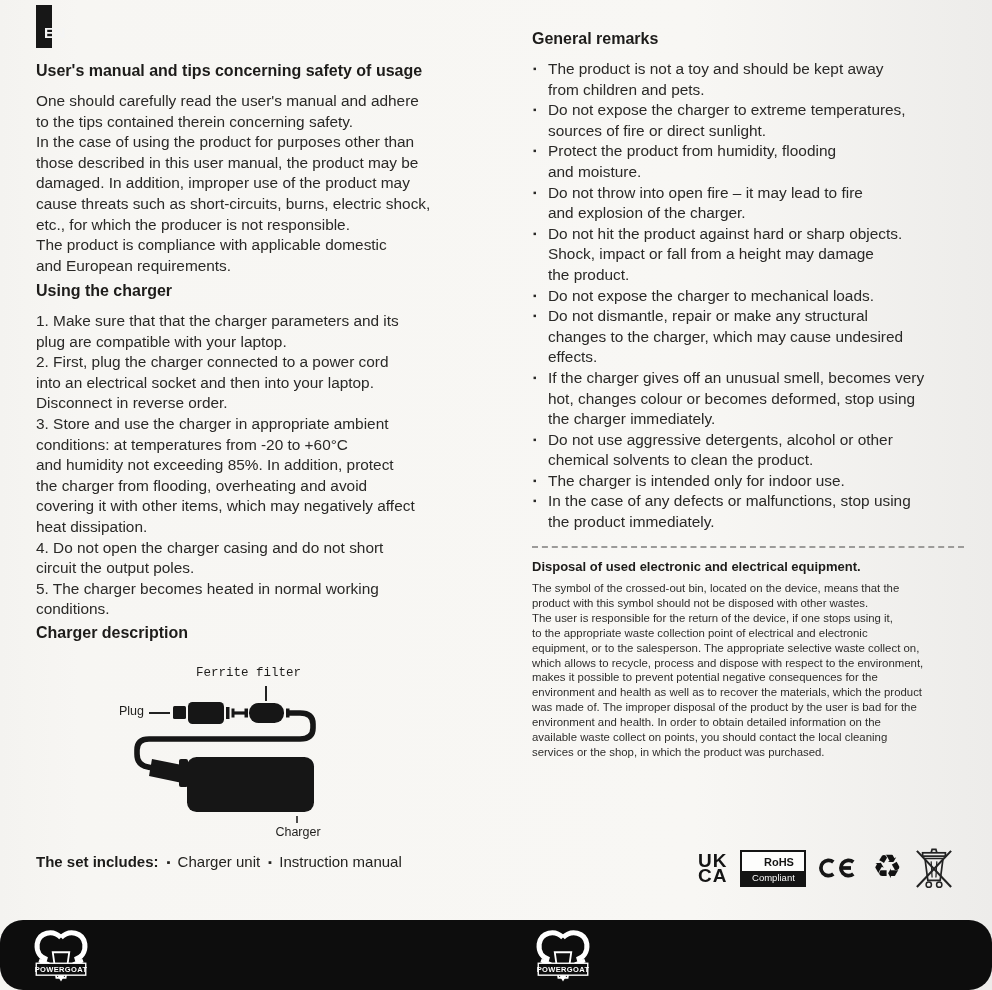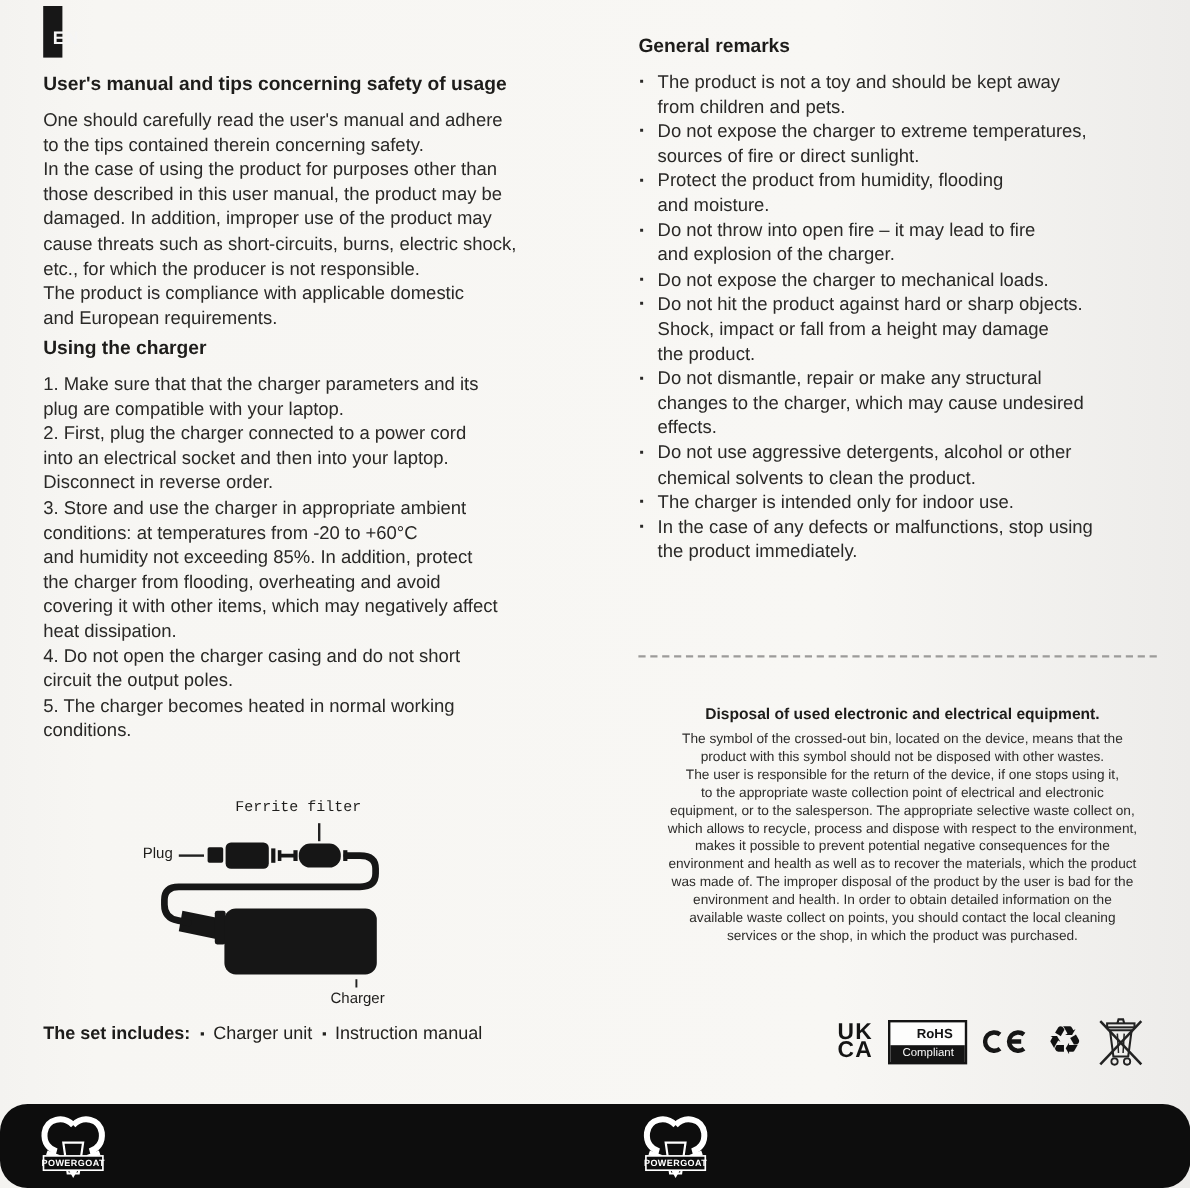--- a/index.html
+++ b/index.html
@@ -39,21 +39,21 @@
   .set-includes{position:absolute;left:36px;top:853px;font-size:15px;color:#23221f;}
   .set-includes b{font-weight:bold;color:#1d1c1a;}
   .inc-item{margin-left:4px;}
   .inc-item::before{content:"▪";font-size:11px;margin-right:7px;position:relative;top:-1px;}
   
   .sec-remarks{left:532px;top:28px;width:442px;}
   .remarks-list{list-style:none;margin:0;padding:0;font-size:15.4px;line-height:20.6px;}
   .remarks-list li{position:relative;padding-left:16px;}
   .remarks-list li::before{content:"▪";position:absolute;left:1px;top:0;font-size:10px;}
   .divider-dashed{position:absolute;left:532px;top:546px;width:432px;border-top:2px dashed #9c9b99;}
-  .sec-disposal{left:532px;top:586px;width:440px;text-align:center;}
+  .sec-disposal{left:532px;top:558px;width:440px;}
   .fine{font-size:11.4px;line-height:14.9px;margin:0;color:#2e2d2b;}
   
   .marks{position:absolute;left:698px;top:843px;height:50px;display:flex;align-items:center;gap:13px;}
   .ukca{font-weight:bold;font-size:19px;line-height:15.5px;letter-spacing:1px;color:#141414;text-align:left;}
   .ukca span{display:block;}
   .rohs{border:2.5px solid #141414;background:#fdfdfc;width:62px;text-align:center;}
   .rohs-top{font-size:11px;font-weight:bold;color:#141414;padding:1px 0 0;line-height:18px;margin-left:11px;}
   .rohs-bottom{background:#141414;color:#fafafa;font-size:9.5px;padding:1px 0 2px;line-height:11px;}
   .ce-wrap{display:flex;align-items:center;}
   .recycle{font-family:"DejaVu Sans",sans-serif;font-size:33px;color:#111;line-height:1;position:relative;top:-2px;}
@@ -96,20 +96,23 @@
 and humidity not exceeding 85%. In addition, protect
 the charger from flooding, overheating and avoid
 covering it with other items, which may negatively affect
 heat dissipation.</div>
     <div class="step pre">4. Do not open the charger casing and do not short
 circuit the output poles.</div>
     <div class="step pre">5. The charger becomes heated in normal working
 conditions.</div>
   </section>
 
+  <section class="sec sec-desc">
+    <h2>Charger description</h2>
+  </section>
 
   <div class="diagram">
     <span class="dlabel ferrite">Ferrite filter</span>
     <span class="dlabel plug">Plug</span>
     <span class="dlabel charger">Charger</span>
     <div class="dline" style="left:229px;top:31px;width:1.6px;height:15px;"></div>
     <div class="dline" style="left:113px;top:57px;width:21px;height:1.6px;"></div>
     <svg width="450" height="205" viewBox="0 0 450 205">
       <g fill="#161616" stroke="none">
         <rect x="137" y="51" width="13" height="13" rx="1.5"></rect>
@@ -139,27 +142,30 @@
     <h2>General remarks</h2>
     <ul class="remarks-list">
       <li class="pre">The product is not a toy and should be kept away
 from children and pets.</li>
       <li class="pre">Do not expose the charger to extreme temperatures,
 sources of fire or direct sunlight.</li>
       <li class="pre">Protect the product from humidity, flooding
 and moisture.</li>
       <li class="pre">Do not throw into open fire – it may lead to fire
 and explosion of the charger.</li>
-      <li class="pre">Do not expose the charger to mechanical loads.</li>
       <li class="pre">Do not hit the product against hard or sharp objects.
 Shock, impact or fall from a height may damage
 the product.</li>
+      <li class="pre">Do not expose the charger to mechanical loads.</li>
       <li class="pre">Do not dismantle, repair or make any structural
 changes to the charger, which may cause undesired
 effects.</li>
+      <li class="pre">If the charger gives off an unusual smell, becomes very
+hot, changes colour or becomes deformed, stop using
+the charger immediately.</li>
       <li class="pre">Do not use aggressive detergents, alcohol or other
 chemical solvents to clean the product.</li>
       <li class="pre">The charger is intended only for indoor use.</li>
       <li class="pre">In the case of any defects or malfunctions, stop using
 the product immediately.</li>
     </ul>
   </section>
 
   <div class="divider-dashed"></div>
 

